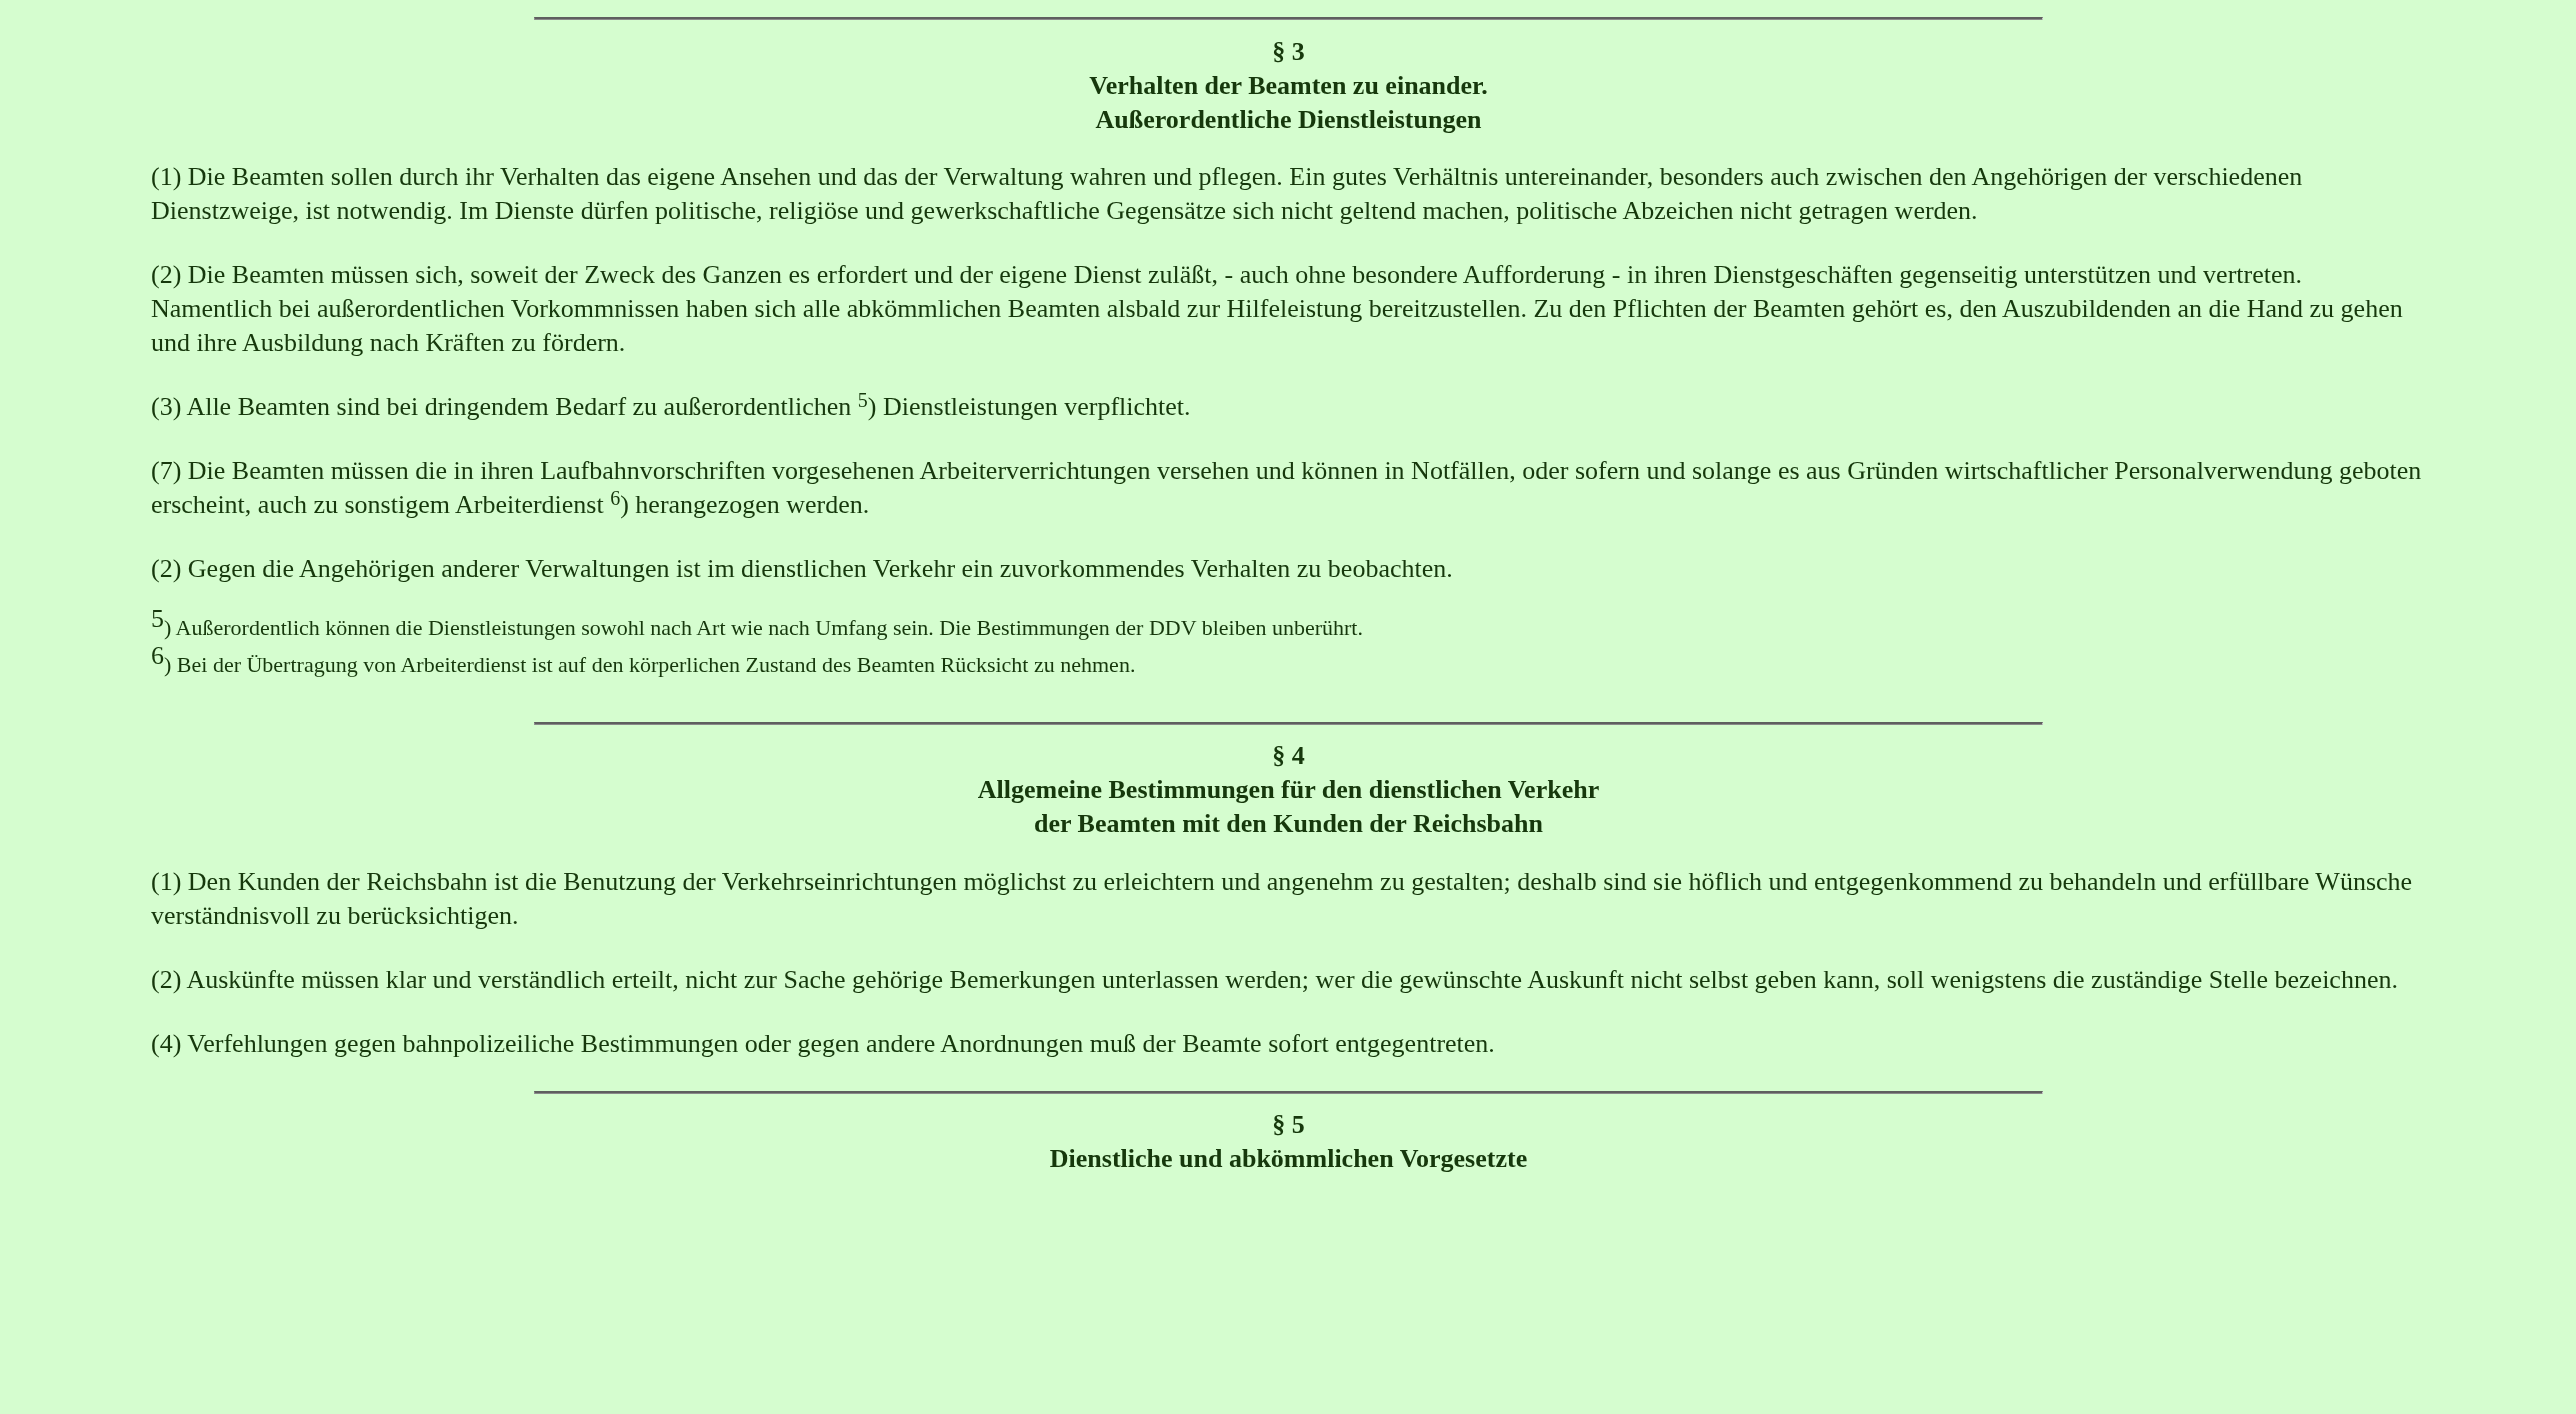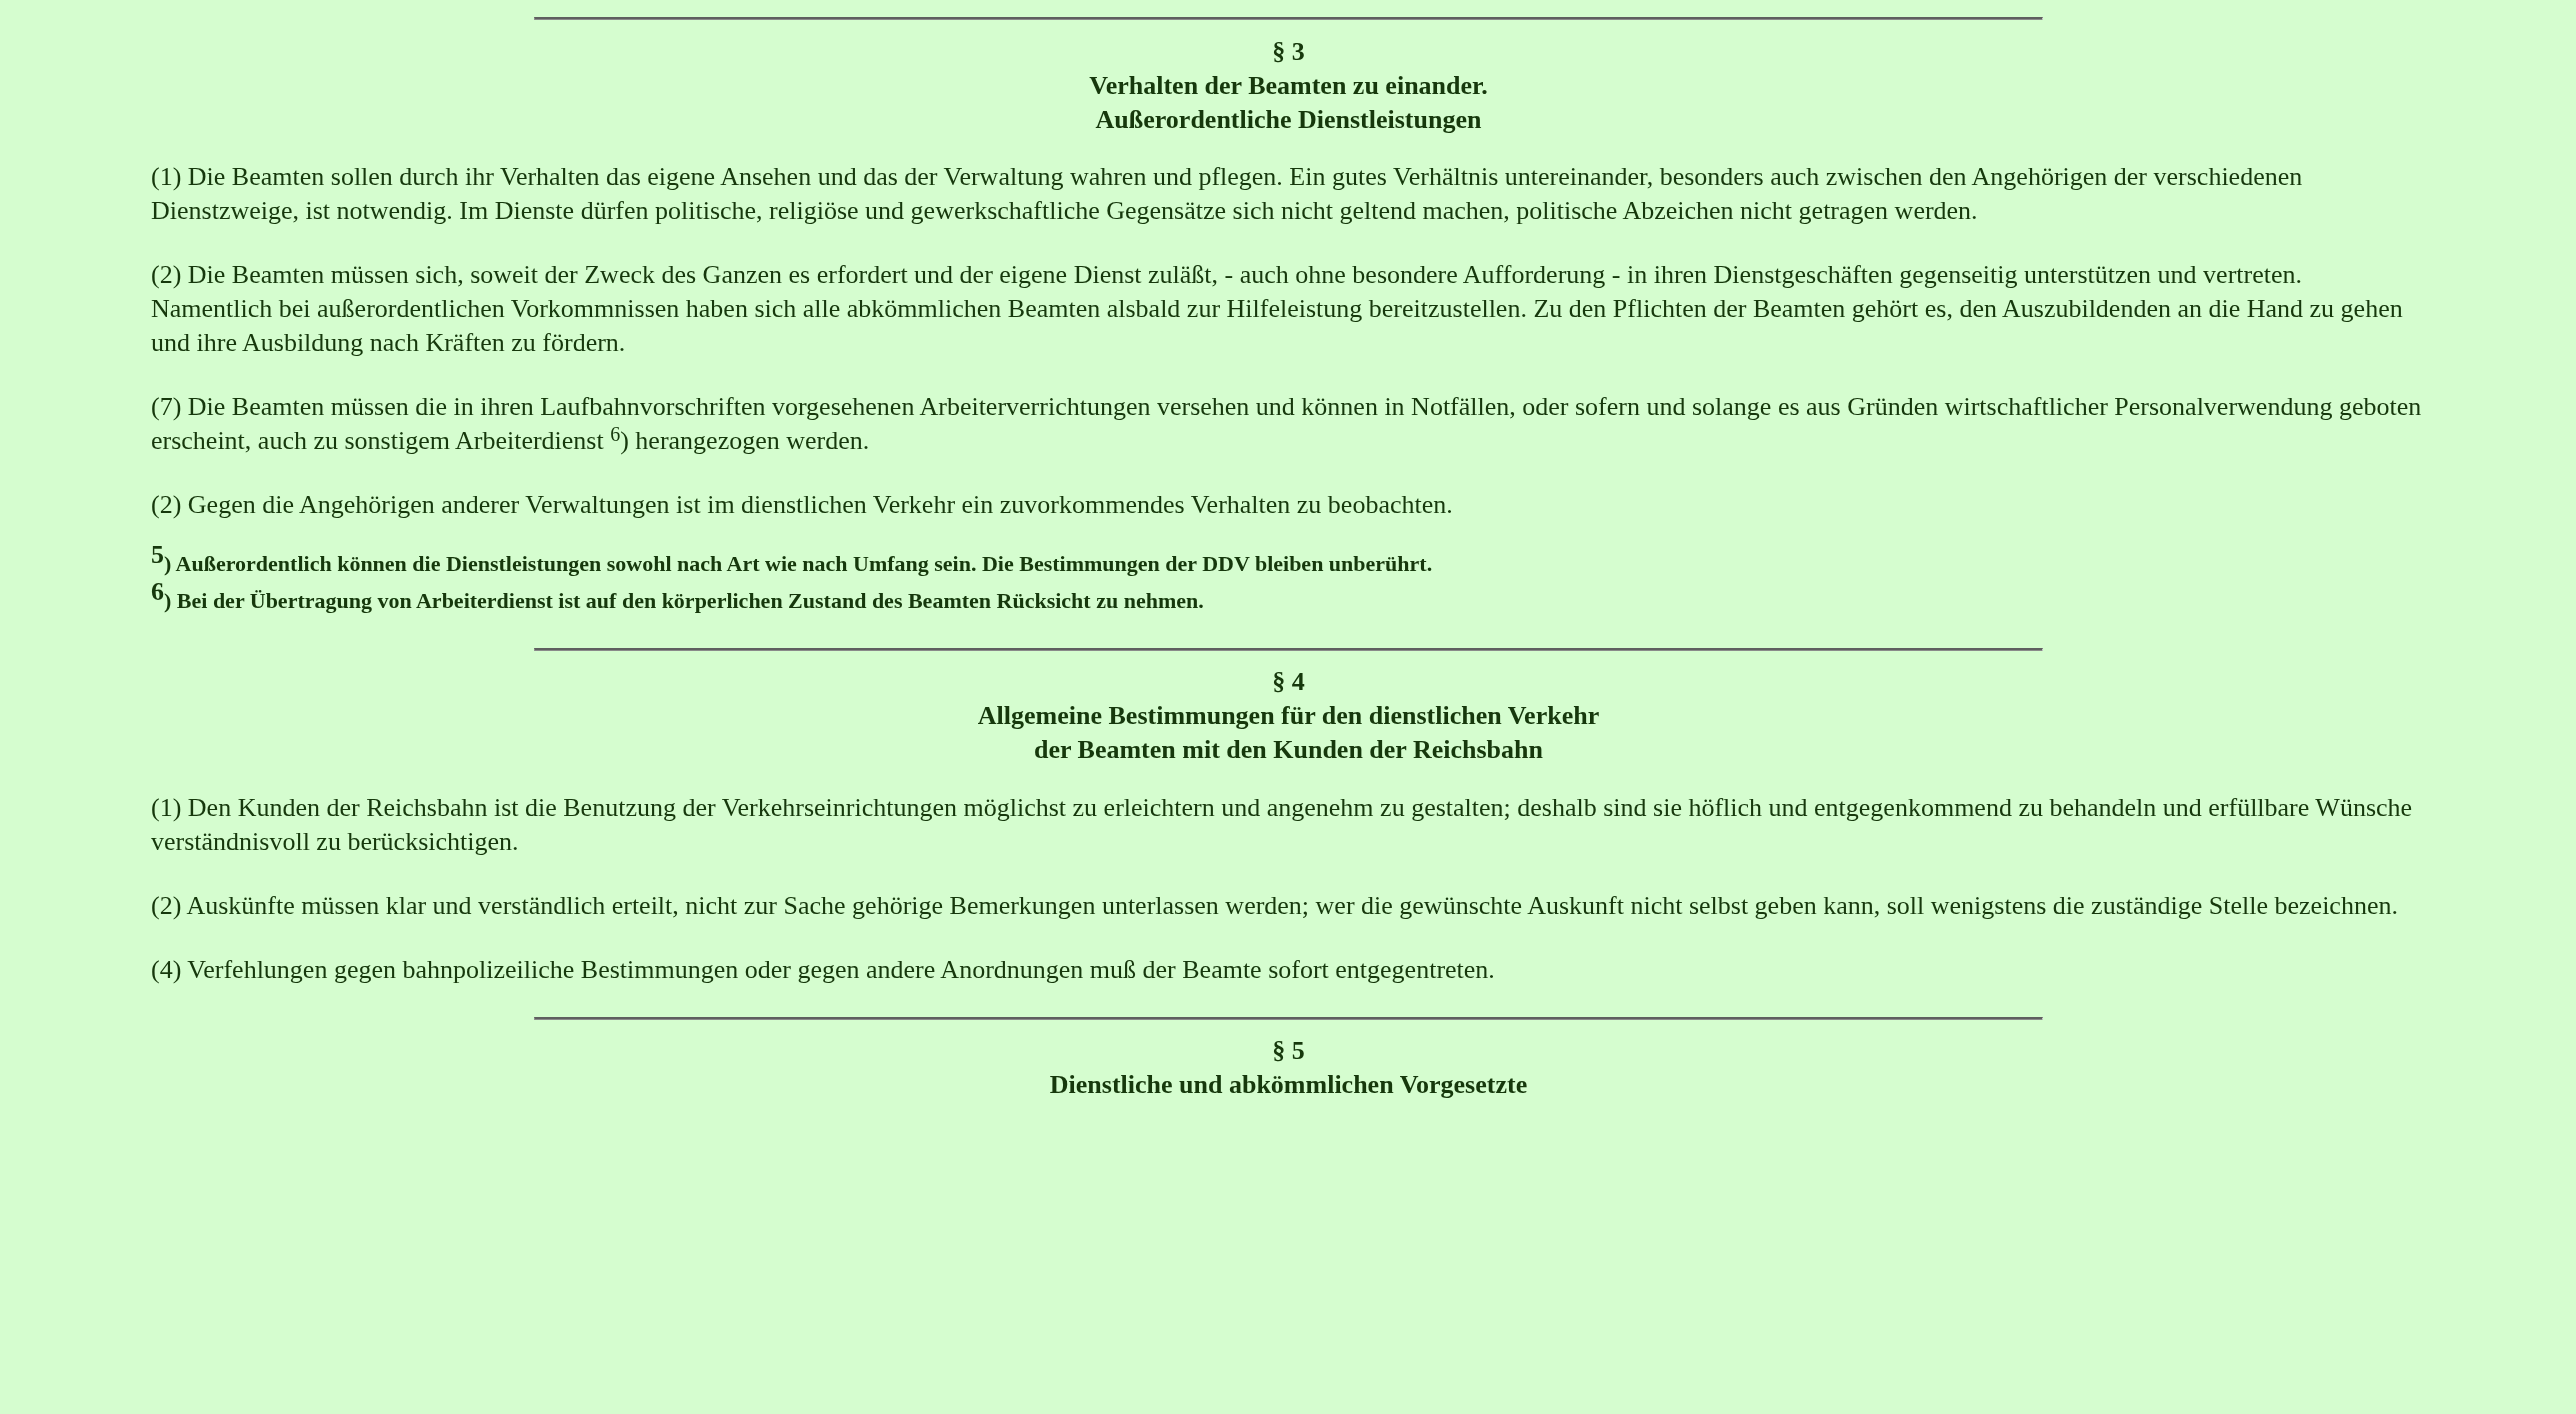--- a/index.html
+++ b/index.html
@@ -39,22 +39,21 @@
   .para {
     margin: 0 0 30px 0;
   }
   .para sup, .footnote sup {
     font-size: 20px;
     line-height: 0;
     vertical-align: 8.2px;
   }
   .footnotes {
     margin-top: -7.3px;
-    margin-bottom: 29px;
-    font-weight: bold;
+    margin-bottom: 39px;
   }
   .footnote {
     font-size: 22px;
     line-height: 37px;
   }
   .footnote sup {
     font-size: 26px;
     vertical-align: 8.2px;
   }
   .first-rule { margin-top: 17px; }
@@ -69,20 +68,21 @@
   <hr class="rule first-rule">
   <section>
     <div class="section-head">
       <div>§ 3</div>
       <div>Verhalten der Beamten zu einander.</div>
       <div>Außerordentliche Dienstleistungen</div>
     </div>
 
     <p class="para">(1) Die Beamten sollen durch ihr Verhalten das eigene Ansehen und das der Verwaltung wahren und pflegen. Ein gutes Verhältnis untereinander, besonders auch zwischen den Angehörigen der verschiedenen Dienstzweige, ist notwendig. Im Dienste dürfen politische, religiöse und gewerkschaftliche Gegensätze sich nicht geltend machen, politische Abzeichen nicht getragen werden.</p>
     <p class="para">(2) Die Beamten müssen sich, soweit der Zweck des Ganzen es erfordert und der eigene Dienst zuläßt, - auch ohne besondere Aufforderung - in ihren Dienstgeschäften gegenseitig unterstützen und vertreten. Namentlich bei außerordentlichen Vorkommnissen haben sich alle abkömmlichen Beamten alsbald zur Hilfeleistung bereitzustellen. Zu den Pflichten der Beamten gehört es, den Auszubildenden an die Hand zu gehen und ihre Ausbildung nach Kräften zu fördern.</p>
+    <p class="para"><span>(3) Alle Beamten sind bei dringendem Bedarf zu außerordentlichen </span><sup>5</sup><span>) Dienstleistungen verpflichtet.</span></p>
     <p class="para"><span>(7) Die Beamten müssen die in ihren Laufbahnvorschriften vorgesehenen Arbeiterverrichtungen versehen und können in Notfällen, oder sofern und solange es aus Gründen wirtschaftlicher Personalverwendung geboten erscheint, auch zu sonstigem Arbeiterdienst </span><sup>6</sup><span>) herangezogen werden.</span></p>
     <p class="para">(2) Gegen die Angehörigen anderer Verwaltungen ist im dienstlichen Verkehr ein zuvorkommendes Verhalten zu beobachten.</p>
 
     <div class="footnotes">
       <div class="footnote"><sup>5</sup><span>) Außerordentlich können die Dienstleistungen sowohl nach Art wie nach Umfang sein. Die Bestimmungen der DDV bleiben unberührt.</span></div>
       <div class="footnote"><sup>6</sup><span>) Bei der Übertragung von Arbeiterdienst ist auf den körperlichen Zustand des Beamten Rücksicht zu nehmen.</span></div>
     </div>
   </section>
 
   <hr class="rule s4-rule">

